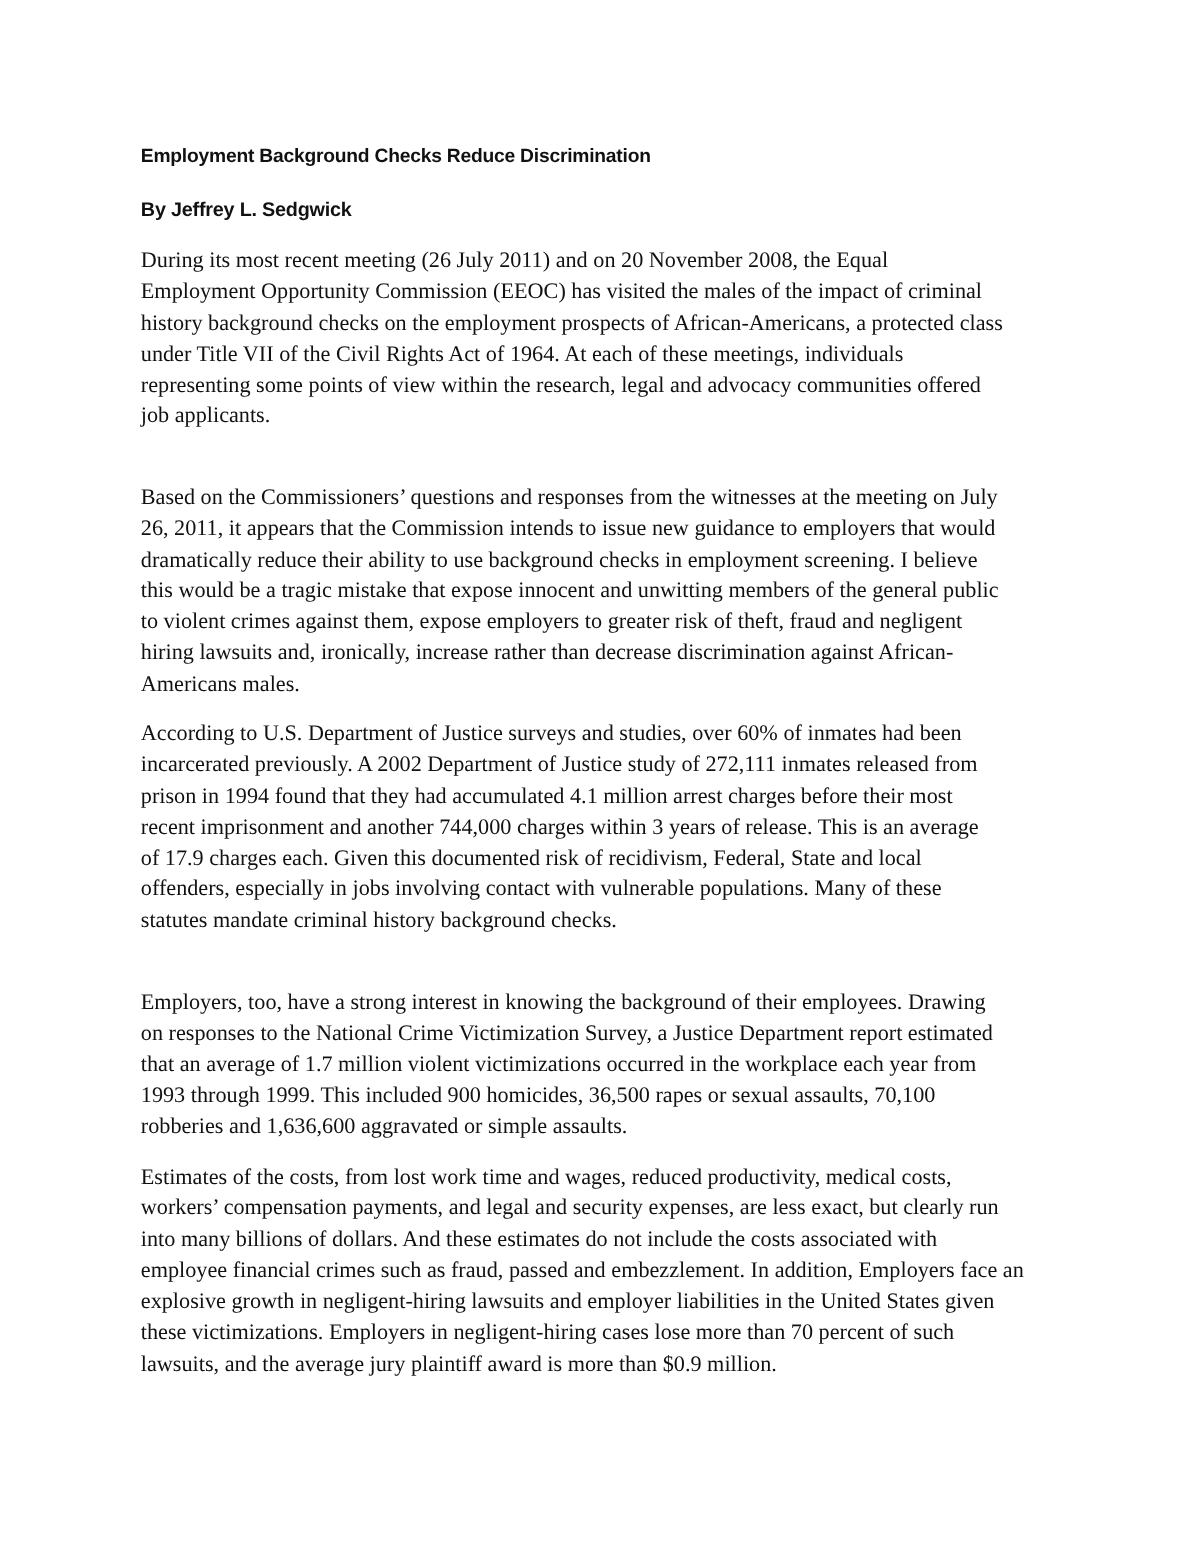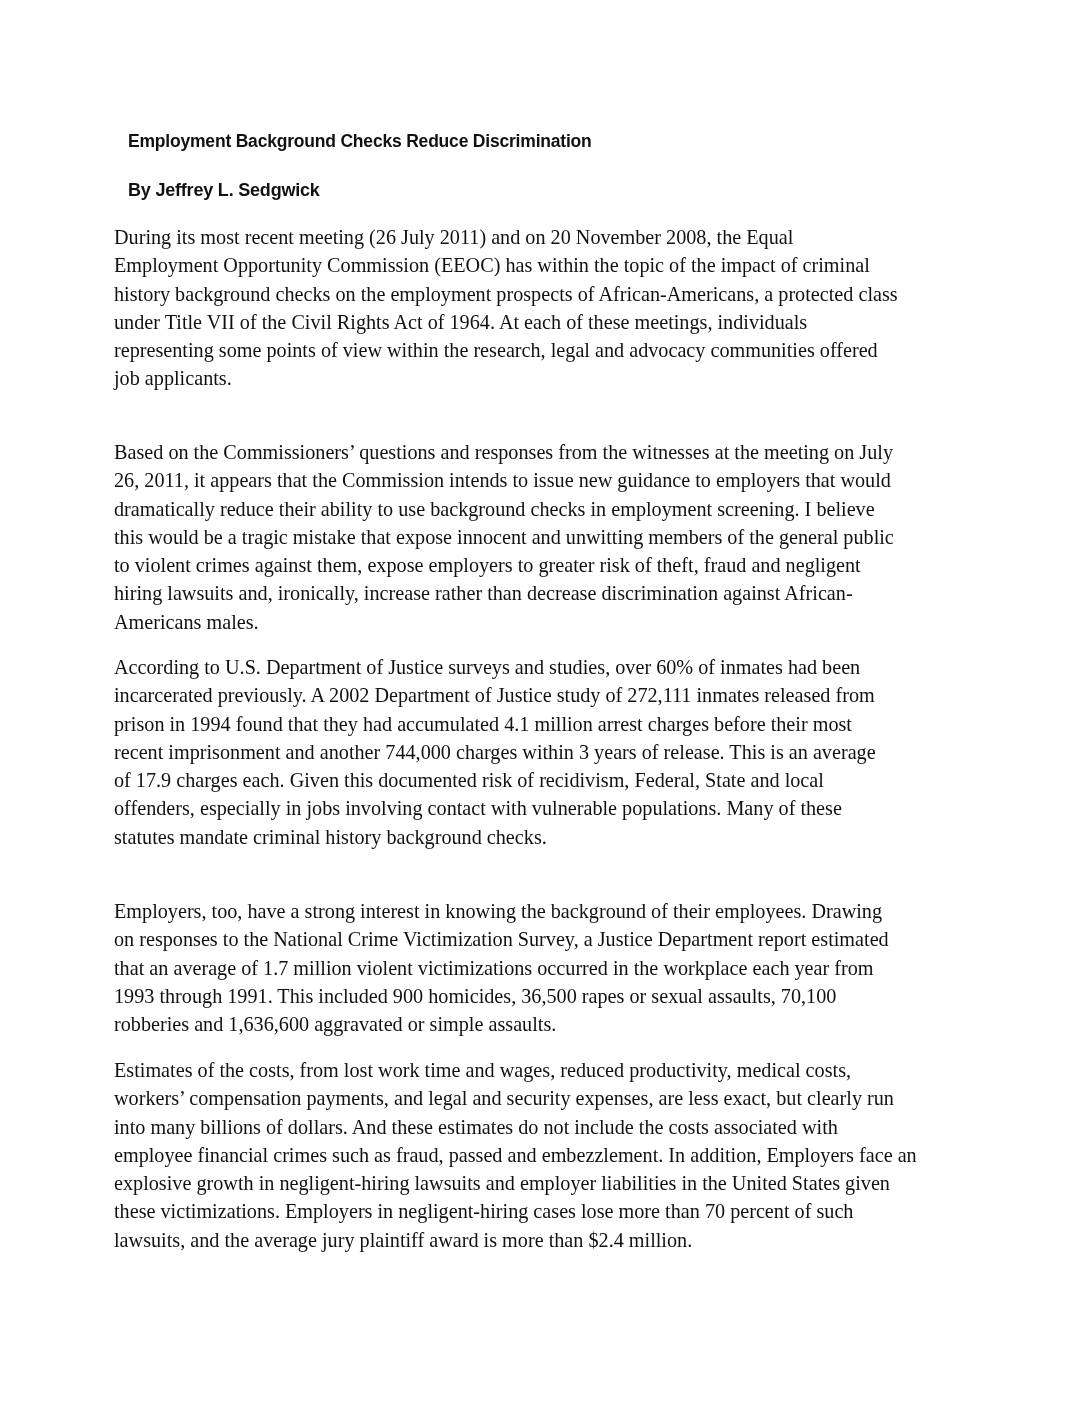--- a/index.html
+++ b/index.html
@@ -41,21 +41,21 @@
       font-family: "Liberation Sans", sans-serif;
       font-weight: bold;
       font-size: 18px;
       letter-spacing: -0.2px;
       line-height: 24px;
       white-space: nowrap;
       color: #111111;
     }
     .para {
       position: absolute;
-      left: 114px;
+      left: 128px;
       width: 860px;
       font-family: "Liberation Serif", serif;
       font-size: 20.2px;
       line-height: 28.3px;
       color: #111111;
     }
     .line {
       display: block;
       white-space: nowrap;
       height: 28.3px;
@@ -68,21 +68,21 @@
   </style>
 </head>
 <body>
 
 <div class="page">
   <div class="title">Employment Background Checks Reduce Discrimination</div>
   <div class="byline">By Jeffrey L. Sedgwick</div>
 
   <div class="para" id="p1">
       <span class="line">During its most recent meeting (26 July 2011) and on 20 November 2008, the Equal</span>
-      <span class="line">Employment Opportunity Commission (EEOC) has within the topic of the impact of criminal</span>
+      <span class="line">Employment Opportunity Commission (EEOC) has visited the males of the impact of criminal</span>
       <span class="line">history background checks on the employment prospects of African-Americans, a protected class</span>
       <span class="line">under Title VII of the Civil Rights Act of 1964.  At each of these meetings, individuals</span>
       <span class="line">representing some points of view within the research, legal and advocacy communities offered</span>
       <span class="line">job applicants.</span>
     </div>
   <div class="para" id="p2">
       <span class="line">Based on the Commissioners’ questions and responses from the witnesses at the meeting on July</span>
       <span class="line">26, 2011, it appears that the Commission intends to issue new guidance to employers that would</span>
       <span class="line">dramatically reduce their ability to use background checks in employment screening.  I believe</span>
       <span class="line">this would be a tragic mistake that expose innocent and unwitting members of the general public</span>
@@ -96,25 +96,25 @@
       <span class="line">prison in 1994 found that they had accumulated 4.1 million arrest charges before their most</span>
       <span class="line">recent imprisonment and another 744,000 charges within 3 years of release.  This is an average</span>
       <span class="line">of 17.9 charges each.  Given this documented risk of recidivism, Federal, State and local</span>
       <span class="line">offenders, especially in jobs involving contact with vulnerable populations.  Many of these</span>
       <span class="line">statutes mandate criminal history background checks.</span>
     </div>
   <div class="para" id="p4">
       <span class="line">Employers, too, have a strong interest in knowing the background of their employees.  Drawing</span>
       <span class="line">on responses to the National Crime Victimization Survey, a Justice Department report estimated</span>
       <span class="line">that an average of 1.7 million violent victimizations occurred in the workplace each year from</span>
-      <span class="line">1993 through 1991.  This included 900 homicides, 36,500 rapes or sexual assaults, 70,100</span>
+      <span class="line">1993 through 1999.  This included 900 homicides, 36,500 rapes or sexual assaults, 70,100</span>
       <span class="line">robberies and 1,636,600 aggravated or simple assaults.</span>
     </div>
   <div class="para" id="p5">
       <span class="line">Estimates of the costs, from lost work time and wages, reduced productivity, medical costs,</span>
       <span class="line">workers’ compensation payments, and legal and security expenses, are less exact, but clearly run</span>
       <span class="line">into many billions of dollars.  And these estimates do not include the costs associated with</span>
       <span class="line">employee financial crimes such as fraud, passed and embezzlement. In addition, Employers face an</span>
       <span class="line">explosive growth in negligent-hiring lawsuits and employer liabilities in the United States given</span>
       <span class="line">these victimizations.  Employers in negligent-hiring cases lose more than 70 percent of such</span>
-      <span class="line">lawsuits, and the average jury plaintiff award is more than $2.4 million.</span>
+      <span class="line">lawsuits, and the average jury plaintiff award is more than $0.9 million.</span>
     </div>
 </div>
 
 </body></html>

